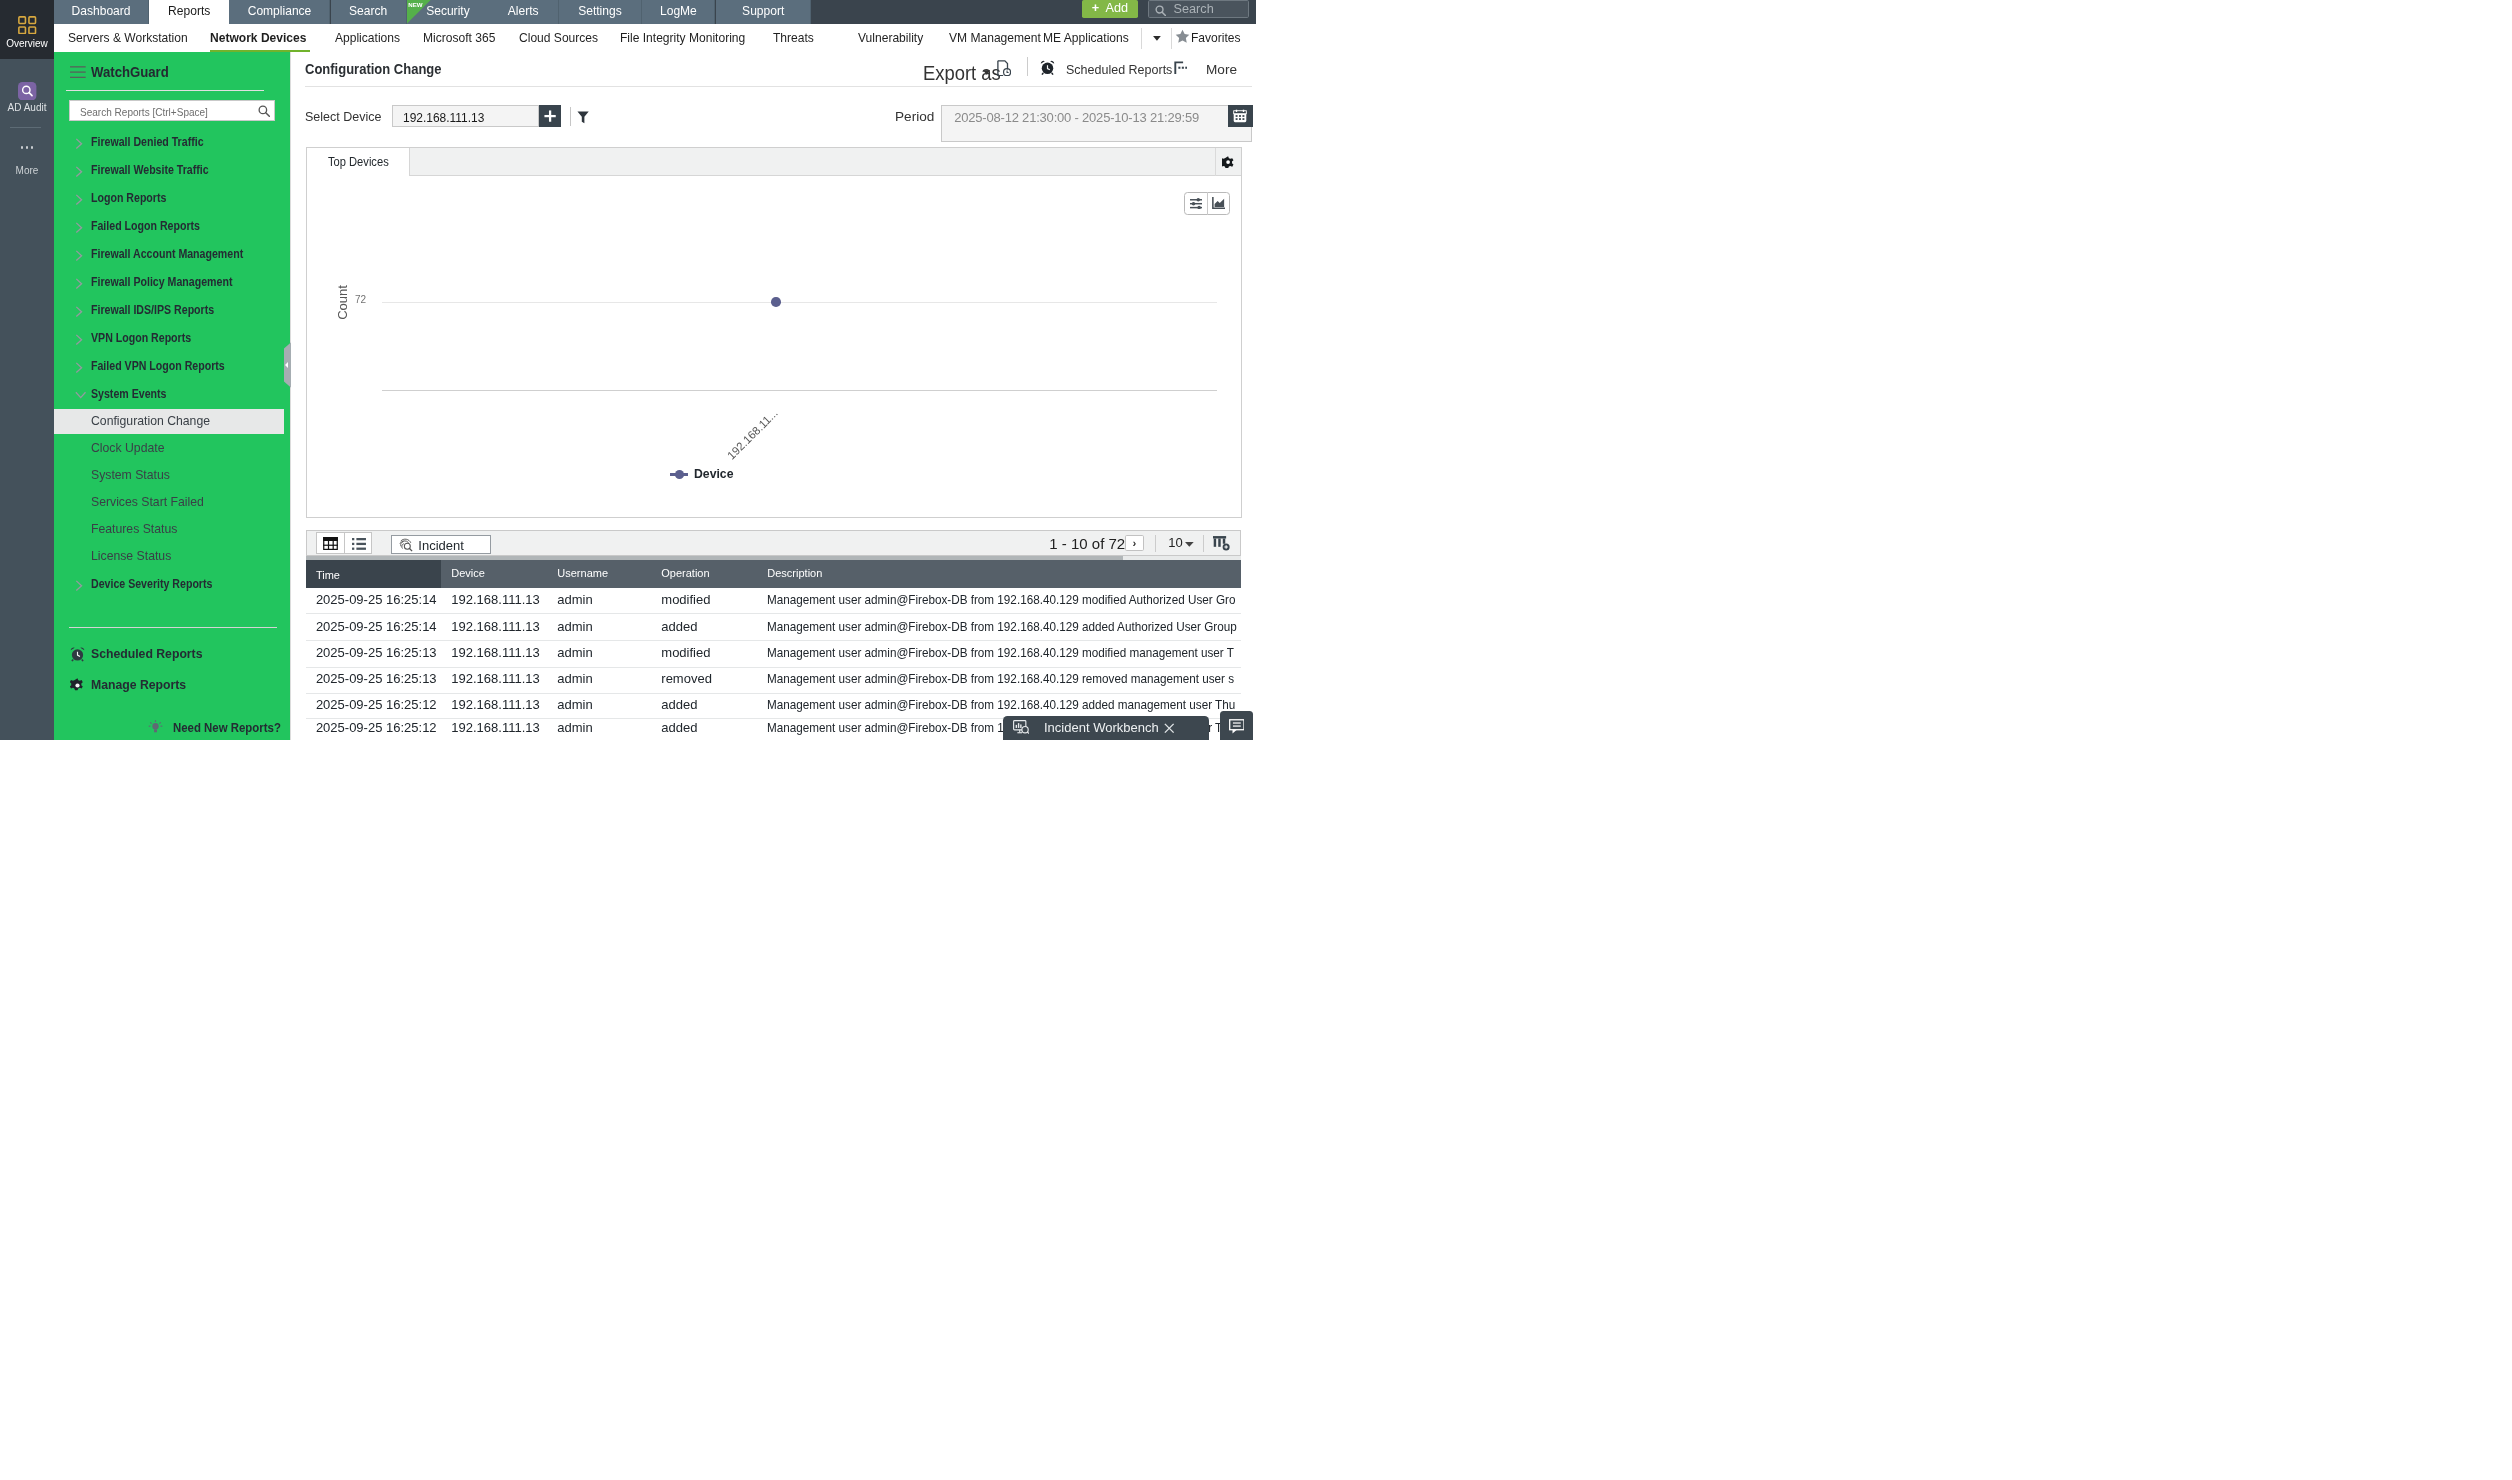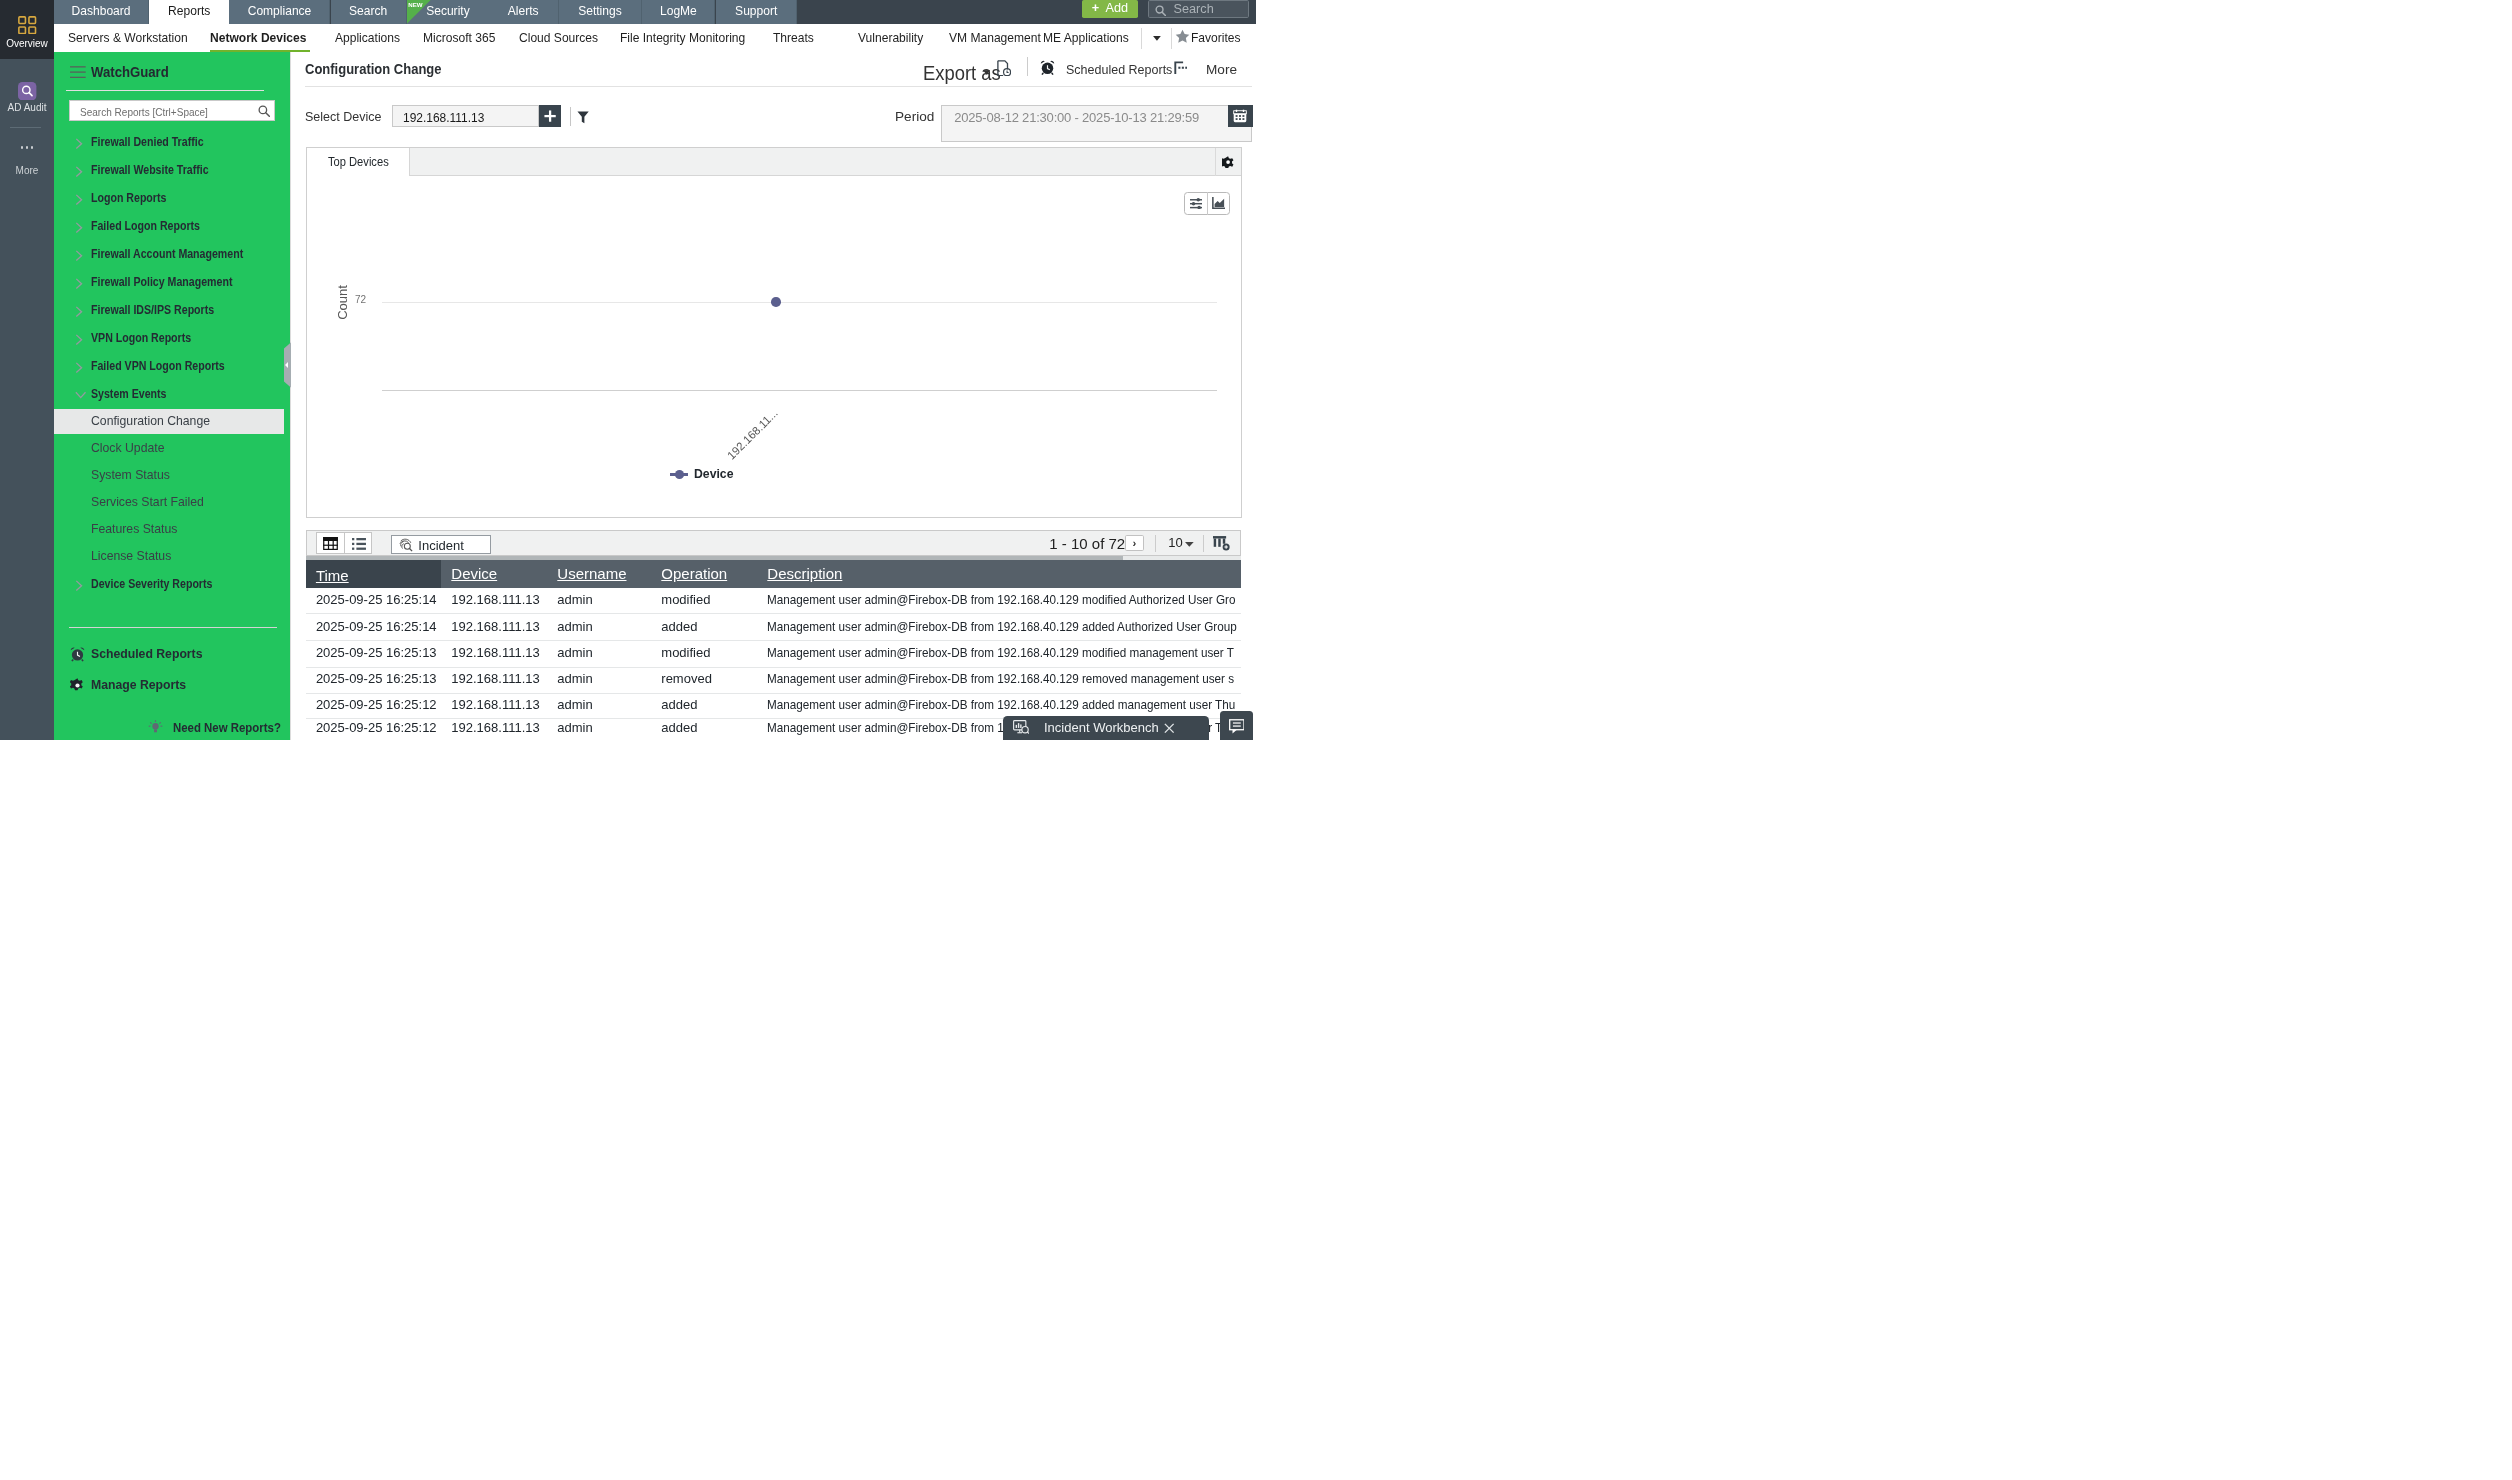--- a/index.html
+++ b/index.html
@@ -53,21 +53,21 @@
 
 #panel { position:absolute; left:15px; top:95px; width:936px; height:371px; border:0.9px solid #cfcfcf; background:#fff; }
 #ptabbar { position:absolute; left:0; top:0; width:100%; height:27.6px; background:#f0f1f1; border-bottom:0.9px solid #d6d6d6; }
 #ptab { position:absolute; left:0; top:0; width:103px; height:27.6px; background:#fff; border-right:0.9px solid #d6d6d6;
   font-size:13.6px; color:#23292e; line-height:27px; padding-left:20.6px; }
 
 
 #toolbar { position:absolute; left:15.3px; top:478px; width:935px; height:26px; background:#f0f1f1; border:0.9px solid #c9c9c9; }
 
 
-.hcell { position:absolute; top:0; height:100%; color:#fff; font-size:15px; line-height:27.6px;text-decoration:underline; }
+.hcell { position:absolute; top:0; height:100%; color:#fff; font-size:11px; line-height:27.6px; }
 .trow { position:absolute; left:0; width:100%; height:25px; font-size:13px; color:#20262c; white-space:nowrap; overflow:hidden; }
 .trow .desc { transform:scaleX(.9); transform-origin:0 50%; display:inline-block; }
 .trow span { position:absolute; top:4.4px; }
 .rsep { position:absolute; left:0; width:100%; height:0.9px; background:#e5e7e8; }
 </style>
 </head>
 <body>
 
 <div id="sidebar">
   <div id="sb-top">
@@ -94,21 +94,21 @@
 
 <div id="topnav">
   <div class="tab" style="left:0;width:95px"><i>Dashboard</i></div>
   <div class="tab active" style="left:95px;width:80px"><i>Reports</i></div>
   <div class="tab" style="left:175px;width:101px"><i>Compliance</i></div>
   <div class="tab" style="left:277px;width:76px"><i>Search</i></div>
   <div class="tab" style="left:353px;width:83px"><i>Security</i></div>
   <div class="tab" style="left:435px;width:70px"><i>Alerts</i></div>
   <div class="tab" style="left:505px;width:83px"><i>Settings</i></div>
   <div class="tab" style="left:588px;width:73px"><i>LogMe</i></div>
-  <div class="tab" style="left:662px;width:81px"><i>Support</i></div>
+  <div class="tab" style="left:662px;width:95px"><i>Support</i></div>
   <svg class="abs" style="left:353px;top:0" width="23.6" height="23.6" viewBox="0 0 27 27">
     <polygon points="0,0 27,0 0,27" fill="#55b04a"></polygon>
     <text x="1.5" y="8" font-size="7" fill="#fff" font-weight="bold" font-family="Liberation Sans">NEW</text>
   </svg>
   <div id="addbtn"><b>+</b>&nbsp; Add</div>
   <div id="navsearch">Search
     <svg class="abs" style="left:6.1px;top:3.5px" width="11.4" height="11.4" viewBox="0 0 13 13">
       <circle cx="5.2" cy="5.2" r="3.9" fill="none" stroke="#aab1b6" stroke-width="1.6"></circle>
       <line x1="8.2" y1="8.2" x2="12" y2="12" stroke="#aab1b6" stroke-width="1.8" stroke-linecap="round"></line>
     </svg>

